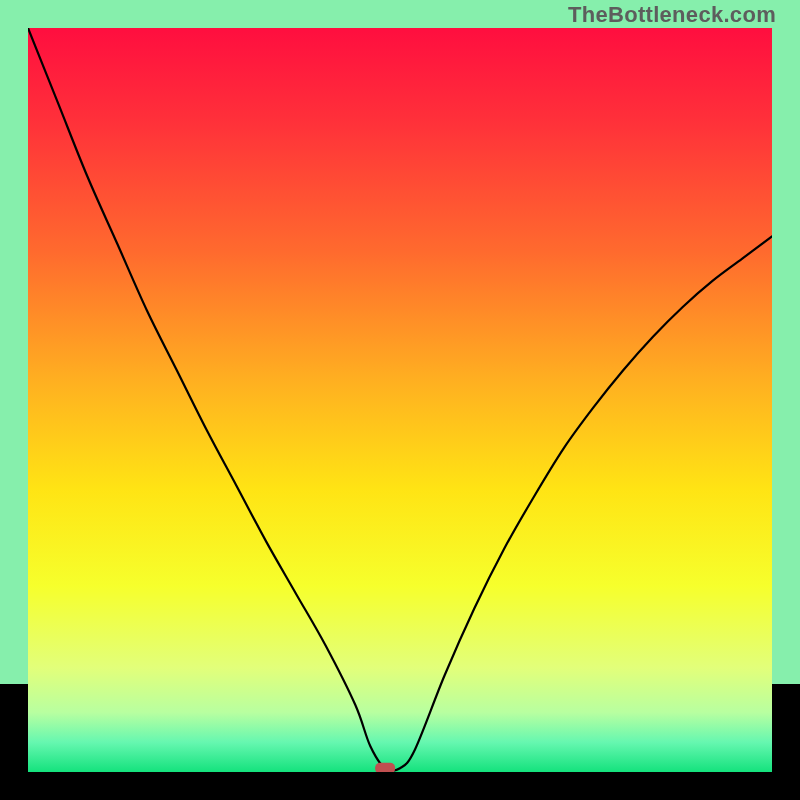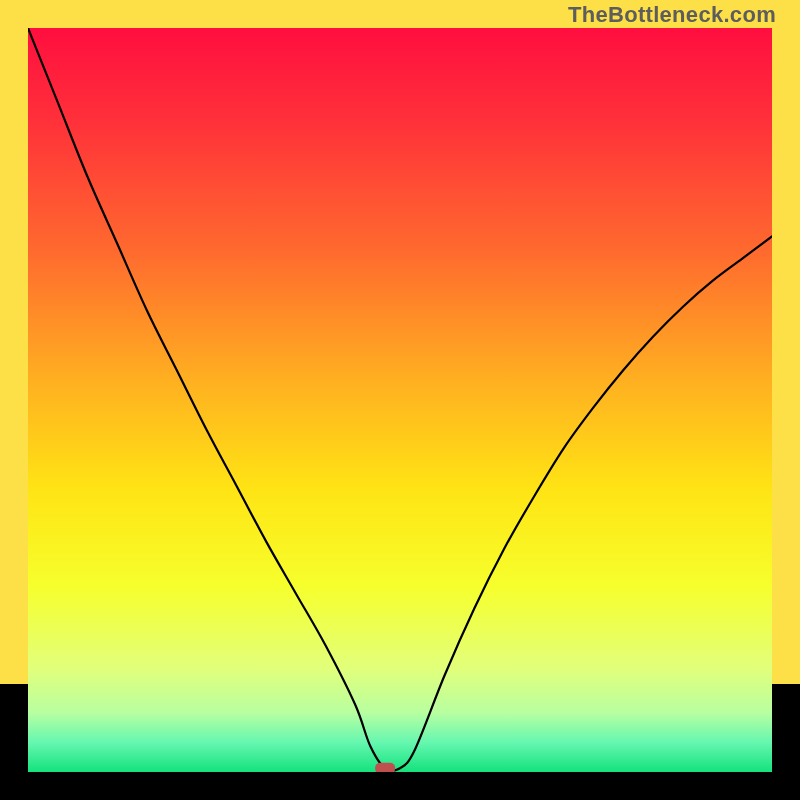--- a/index.html
+++ b/index.html
@@ -8,21 +8,21 @@
     width: 800px;
     height: 800px;
     overflow: hidden;
     background: #000;
     font-family: Arial, Helvetica, sans-serif;
   }
   .frame {
     position: relative;
     width: 800px;
     height: 684px;
-    background: #fde047;
+    background: #86efac;
   }
   .watermark {
     position: absolute;
     top: 2px;
     right: 24px;
     color: #5d5d5d;
     font-size: 22px;
     font-weight: 600;
     letter-spacing: 0.3px;
     z-index: 10;

